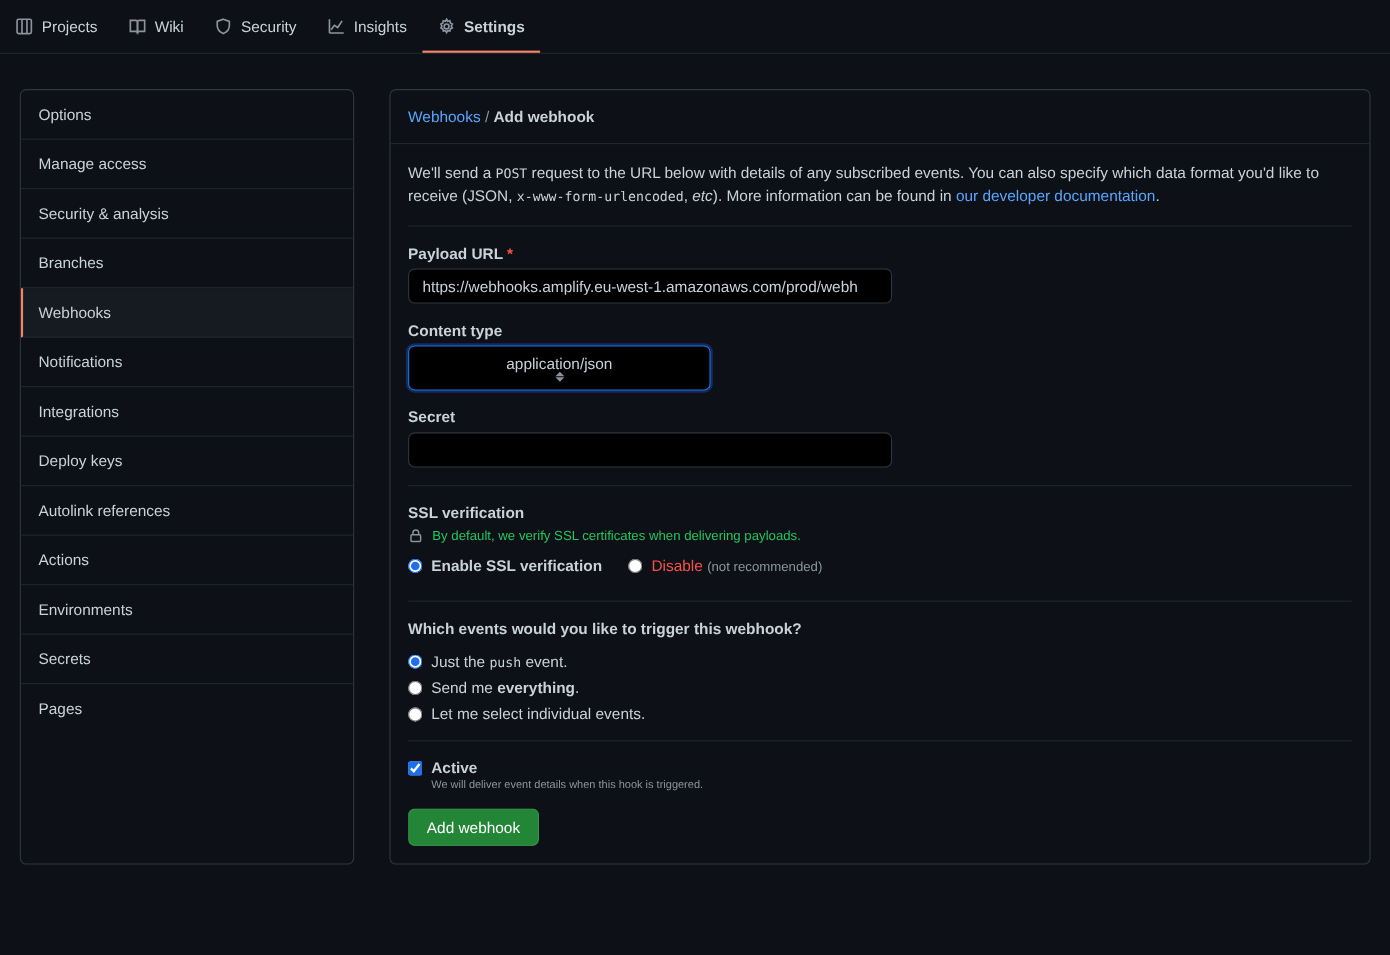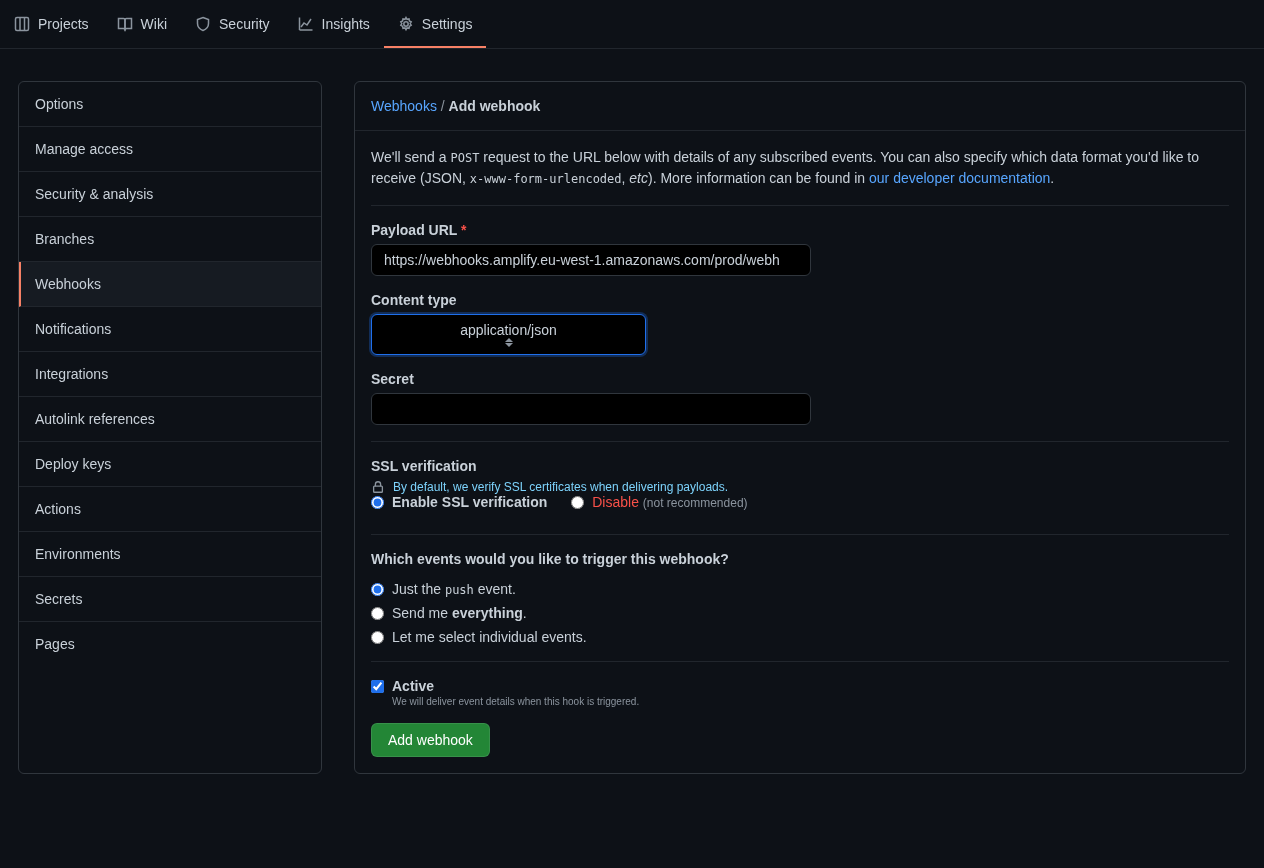--- a/index.html
+++ b/index.html
@@ -20,21 +20,21 @@
   display: flex;
   align-items: center;
   gap: 8px;
   padding: 16px 14px 14px;
   color: #c9d1d9;
   cursor: pointer;
   border-bottom: 2px solid transparent;
 }
 .top-nav-item.active {
   border-bottom: 2px solid #f78166;
-  font-weight: 400;
+  font-weight: 700;
 }
 .top-nav-item svg { width: 16px; height: 16px; fill: none; stroke: #8b949e; stroke-width: 1.5; }
 .layout {
   display: flex;
   gap: 32px;
   padding: 32px 18px;
 }
 .sidebar {
   width: 304px;
   border: 1px solid #30363d;
@@ -93,21 +93,21 @@
 }
 .select-caret {
   display: flex; flex-direction: column; gap: 1px; align-items:center;
 }
 .select-caret::before, .select-caret::after {
   content:''; width:0; height:0; border-left:4px solid transparent; border-right:4px solid transparent;
 }
 .select-caret::before { border-bottom:4px solid #8b949e; }
 .select-caret::after { border-top:4px solid #8b949e; }
 .section-title { font-weight: 600; margin-bottom: 6px; }
-.muted-row { display:flex; gap:8px; color:#7dd3fc; font-size:12px; margin-bottom: 0;}
+.muted-row { display:flex; gap:8px; color:#22c55e; font-size:12px; margin-bottom: 12px;}
 .muted-row svg { width:14px; height:14px; stroke:#8b949e; fill:none; stroke-width:1.5;}
 .radio-row { display:inline-flex; align-items:center; gap:8px; margin-right: 20px; margin-bottom:8px; }
 .radio-row label { cursor:pointer; }
 .radio-row.block { display:flex; margin-right:0; }
 .disable-text { color:#f85149; }
 .not-rec { color:#8b949e; font-size:12px; }
 .events-title { font-weight:600; margin-bottom:14px; }
 .events-row code { font-family: SFMono-Regular, Consolas, monospace; font-size:12px; }
 .events-row strong { font-weight:600; }
 .checkbox-row { display:flex; align-items:flex-start; gap:8px; margin-bottom:16px;}
@@ -169,22 +169,22 @@
 
 <div class="layout">
   <aside class="sidebar">
     <div class="sidebar-item">Options</div>
     <div class="sidebar-item">Manage access</div>
     <div class="sidebar-item">Security &amp; analysis</div>
     <div class="sidebar-item">Branches</div>
     <div class="sidebar-item active">Webhooks</div>
     <div class="sidebar-item">Notifications</div>
     <div class="sidebar-item">Integrations</div>
+    <div class="sidebar-item">Deploy keys</div>
     <div class="sidebar-item">Autolink references</div>
-    <div class="sidebar-item">Deploy keys</div>
     <div class="sidebar-item">Actions</div>
     <div class="sidebar-item">Environments</div>
     <div class="sidebar-item">Secrets</div>
     <div class="sidebar-item">Pages</div>
   </aside>
 
   <main class="main">
     <div class="main-header">
       <a>Webhooks</a>
       <span class="sep">/</span>

